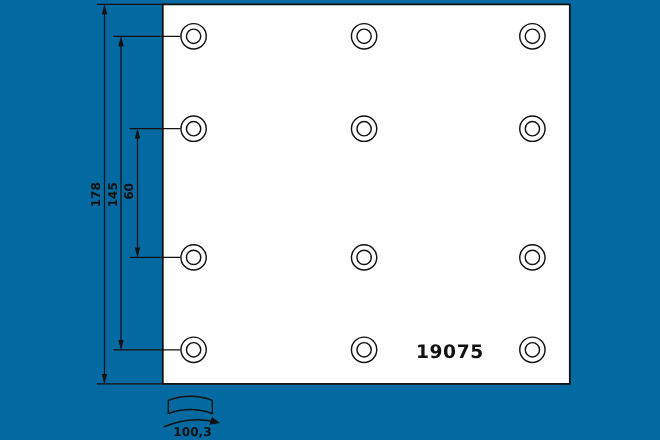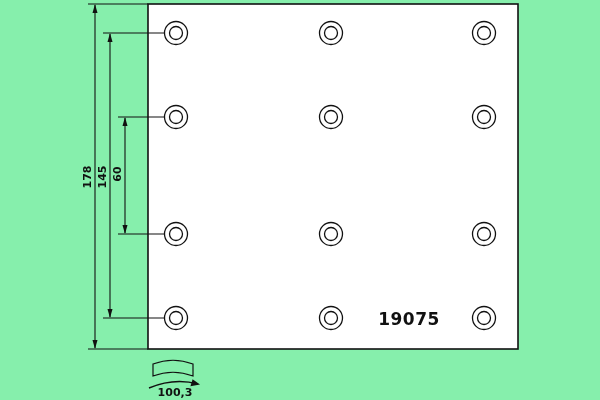--- a/index.html
+++ b/index.html
@@ -8,21 +8,21 @@
     background: #ffffff;
     width: 600px;
     height: 400px;
     overflow: hidden;
     font-family: "DejaVu Sans", "Liberation Sans", sans-serif;
   }
   #stage {
     position: relative;
     width: 600px;
     height: 400px;
-    background: #86efac;
+    background: #0369a1;
   }
   svg { display: block; }
   svg text {
     fill: #111111;
     font-family: "DejaVu Sans", "Liberation Sans", sans-serif;
     font-weight: bold;
   }
   .dim-label { font-size: 11px; letter-spacing: 0px; }
   .part-label { font-size: 17px; letter-spacing: 0.5px; }
   .arc-label  { font-size: 11px; }

